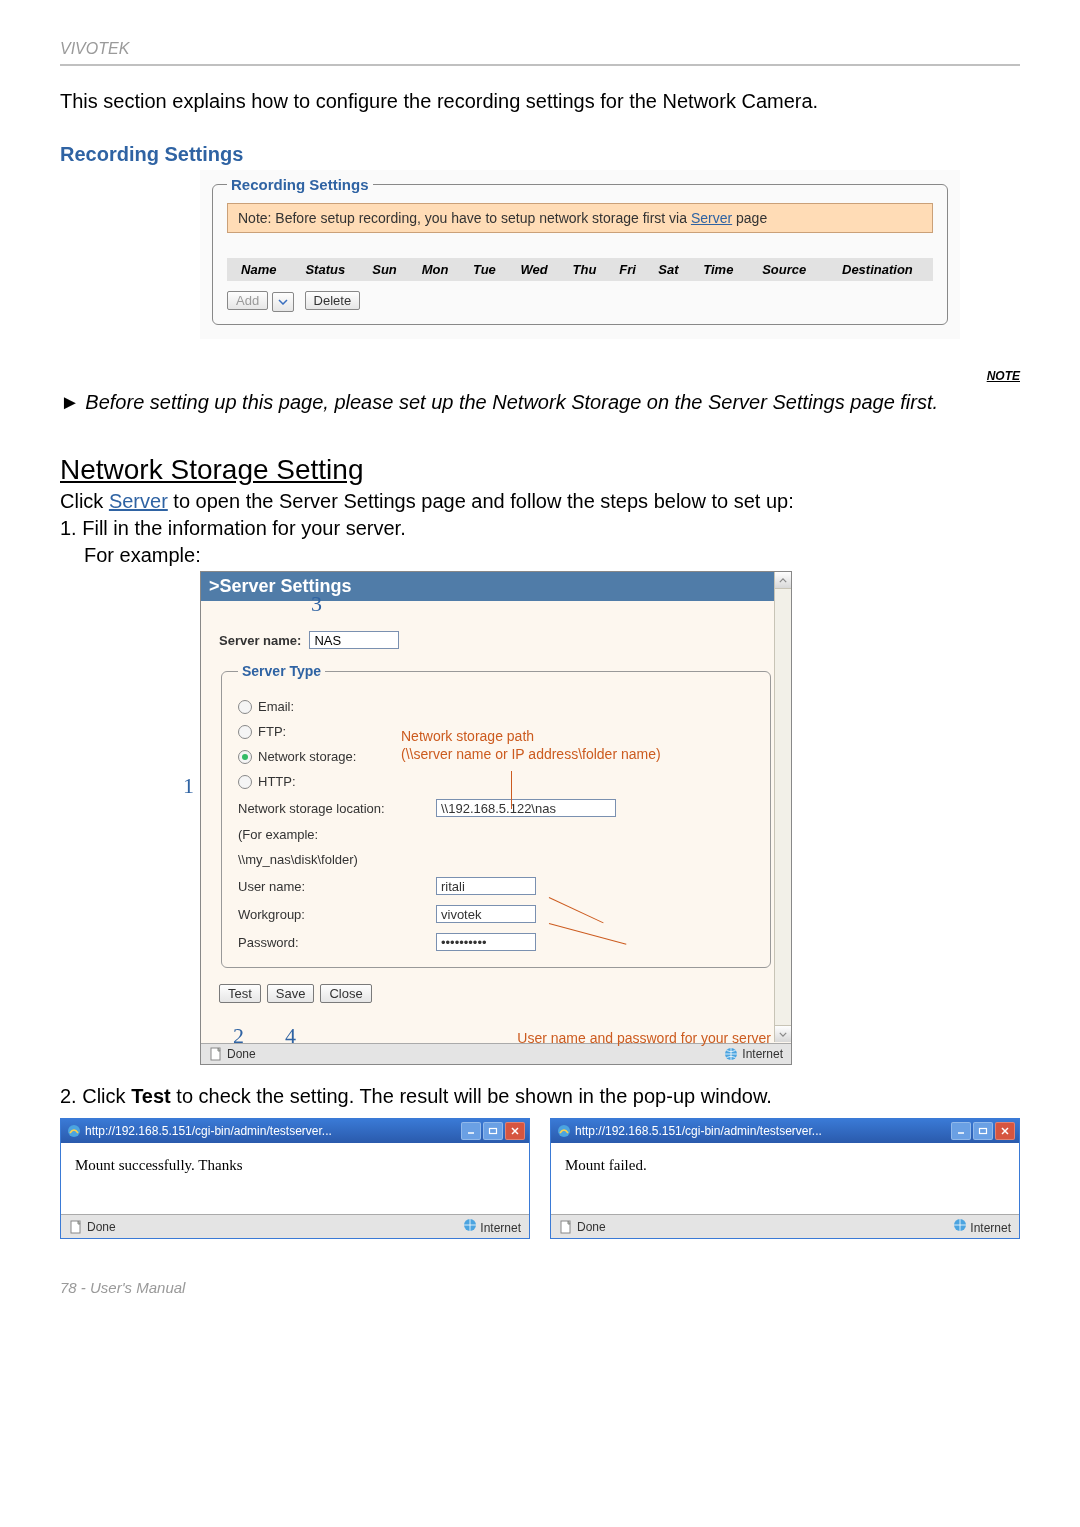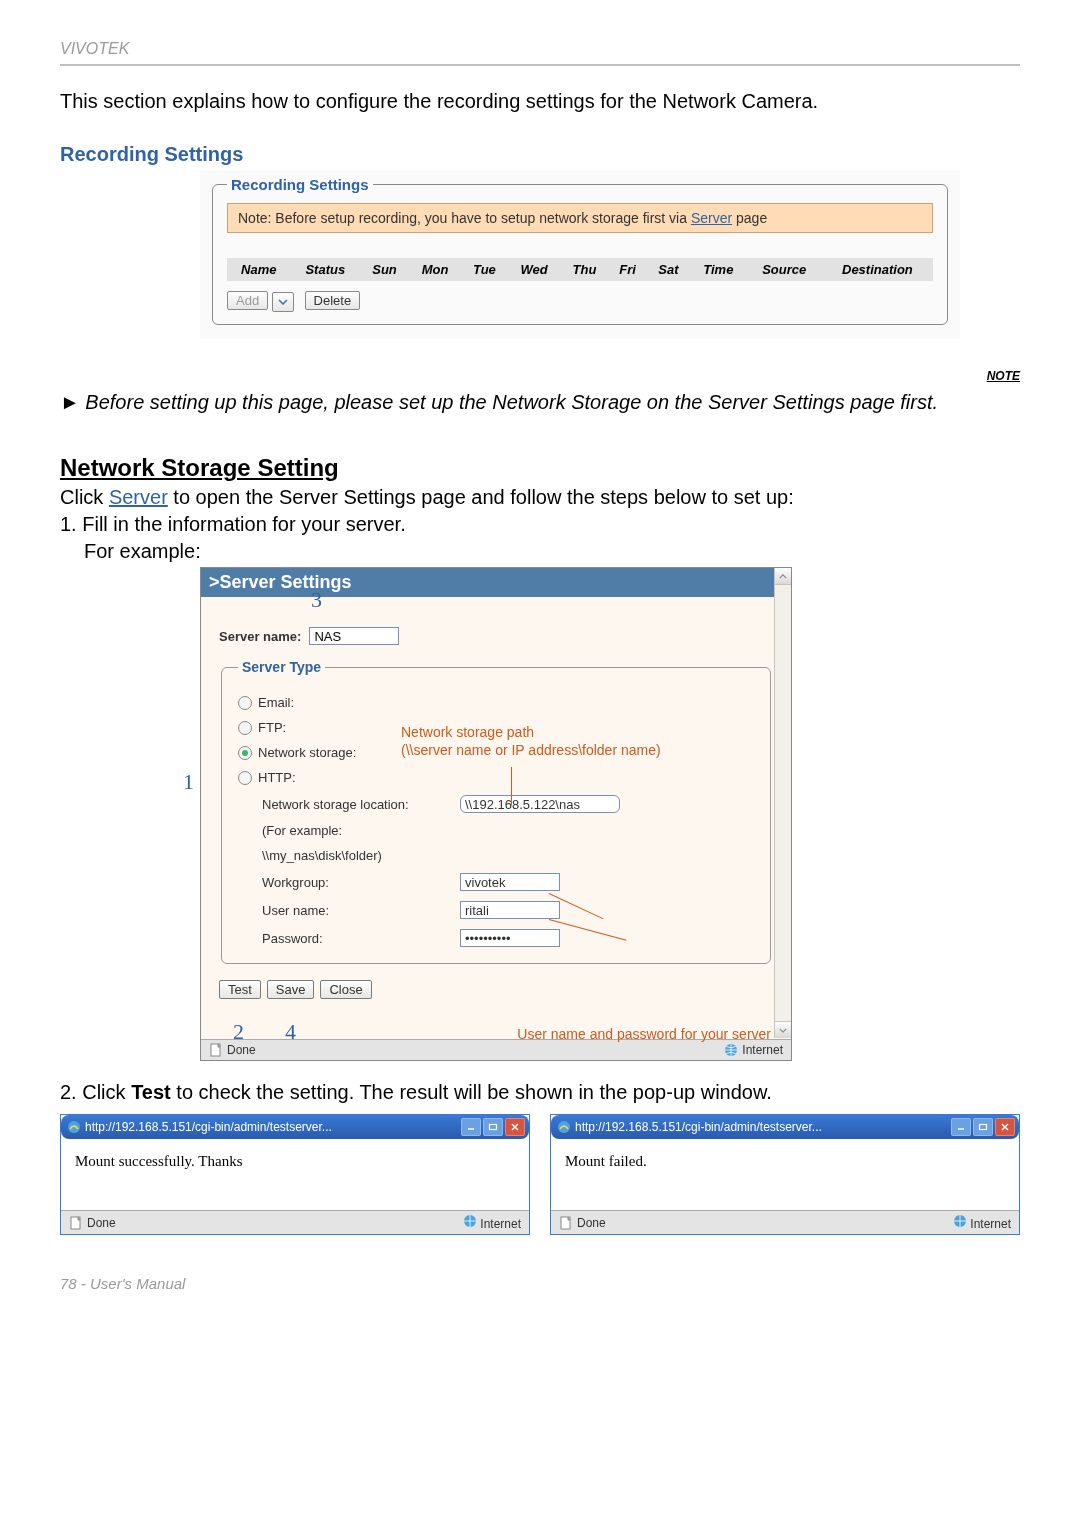--- a/index.html
+++ b/index.html
@@ -122,22 +122,22 @@
   font-size: 12px;
   text-align: right;
 }
 .note-body {
   font-style: italic;
   font-size: 20px;
   margin-top: 8px;
 }
 .subtitle-underline {
   text-decoration: underline;
-  font-weight: bold;
-  font-size: 24px;
+  font-weight: normal;
+  font-size: 28px;
   margin-top: 40px;
 }
 .body-text { font-size: 20px; margin-top: 4px; }
 .body-text a, .link { color: #2f63a3; text-decoration: underline; }
 .indent1 { margin-left: 24px; }
 
 .ss-frame {
   margin-left: 140px;
   margin-top: 4px;
   width: 590px;
@@ -168,21 +168,21 @@
   border-radius: 6px;
   margin-top: 14px;
   padding: 10px 20px 16px 16px;
 }
 fieldset.srvtype legend { color: #2f63a3; font-size: 14px; font-weight: bold; padding: 0 4px; }
 .radio-row { display: flex; align-items: center; gap: 6px; margin-top: 10px; font-size: 13px; color: #333; }
 .radio {
   width: 12px; height: 12px; border: 1px solid #888; border-radius: 50%; display: inline-flex; align-items: center; justify-content: center; background: #f5f5f5;
 }
 .radio.selected::after { content: ""; width: 6px; height: 6px; background: #3b6; border-radius: 50%; }
-.field-row { display: flex; align-items: center; gap: 8px; margin-left: 24px; margin-top: 10px; font-size: 13px; color: #333; }
+.field-row { display: flex; align-items: center; gap: 8px; margin-top: 10px; font-size: 13px; color: #333; }
 .field-row .fl { width: 190px; }
 .btn-row2 { margin-top: 16px; }
 .btn-mini {
   display: inline-block;
   background: linear-gradient(#fefefe,#e6e6e6);
   border: 1px solid #7a7a7a;
   font-size: 13px;
   padding: 1px 8px;
   border-radius: 2px;
   color: #333;
@@ -230,21 +230,21 @@
 }
 .ss-scroll-up { top: 0; border-bottom: 1px solid #c8c4b6; }
 .ss-scroll-down { bottom: 0; border-top: 1px solid #c8c4b6; }
 .ss-scroll-up svg, .ss-scroll-down svg { width: 8px; height: 5px; }
 
 .two-up { display: flex; gap: 20px; margin-top: 10px; }
 .popup-win { flex: 1; border: 1px solid #3a7ad6; }
 .pw-title {
   display: flex; align-items: center; justify-content: space-between;
   background: linear-gradient(#3a7ad6,#2a5aac);
-  color: #fff; font-size: 12px; padding: 3px 4px 3px 6px; border-radius: 8px;
+  color: #fff; font-size: 12px; padding: 3px 4px 3px 6px;
 }
 .pw-title .winbtns { display: flex; gap: 2px; }
 .wbtn { width: 18px; height: 16px; display: inline-flex; align-items: center; justify-content: center; border: 1px solid #fff4; background: #6aa0e4; border-radius: 2px; }
 .wbtn.close { background: #d65540; }
 .pw-body { background: #fff; padding: 14px 14px 40px 14px; font-size: 15px; font-family: 'Times New Roman', serif; }
 .pw-status {
   display: flex; justify-content: space-between; align-items: center;
   background: #e4e4e4; border-top: 1px solid #aaa; padding: 3px 8px; font-size: 12px; color: #333;
 }
 .footer { margin-top: 40px; color: #9a9a9a; font-style: italic; font-size: 15px; }
@@ -346,35 +346,35 @@
           <span class="radio selected"></span>
           <span>Network storage:</span>
         </div>
         <div class="radio-row">
           <span class="radio"></span>
           <span>HTTP:</span>
         </div>
 
         <div class="field-row">
           <span class="fl">Network storage location:</span>
-          <span class="input-box" style="width:160px;border-radius:6px;">\\192.168.5.122\nas</span>
+          <span class="input-box" style="width:180px;">\\192.168.5.122\nas</span>
         </div>
         <div class="field-row">
           <span>(For example:</span>
         </div>
         <div class="field-row">
           <span>\\my_nas\disk\folder)</span>
+        </div>
+        <div class="field-row">
+          <span class="fl">User name:</span>
+          <span class="input-box" style="width:100px;">ritali</span>
         </div>
         <div class="field-row">
           <span class="fl">Workgroup:</span>
           <span class="input-box" style="width:100px;">vivotek</span>
-        </div>
-        <div class="field-row">
-          <span class="fl">User name:</span>
-          <span class="input-box" style="width:100px;">ritali</span>
         </div>
         <div class="field-row">
           <span class="fl">Password:</span>
           <span class="input-box" style="width:100px;">••••••••••</span>
         </div>
       </fieldset>
 
       <div class="btn-row2">
         <span class="btn-mini">Test</span><span class="btn-mini">Save</span><span class="btn-mini">Close</span>
       </div>

